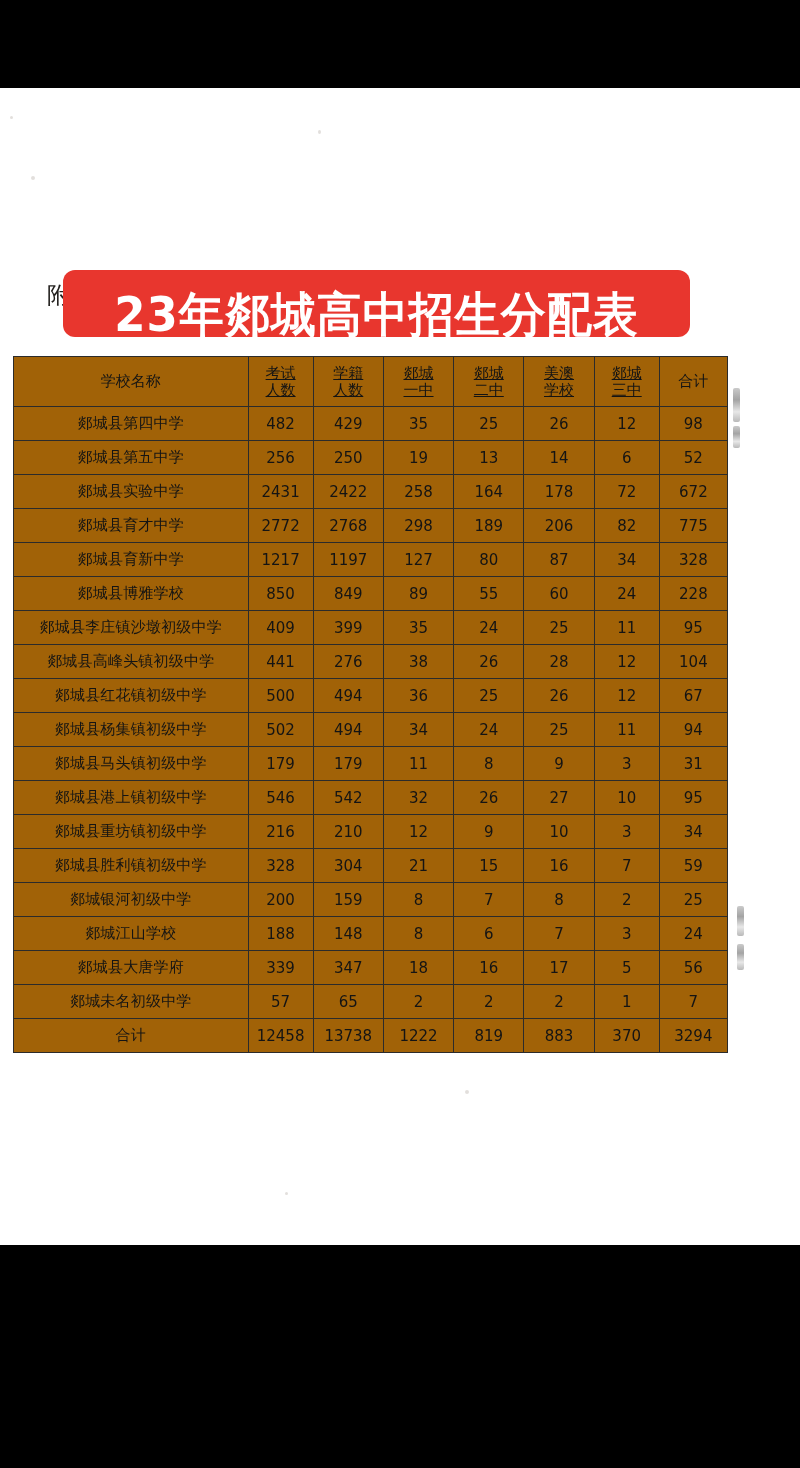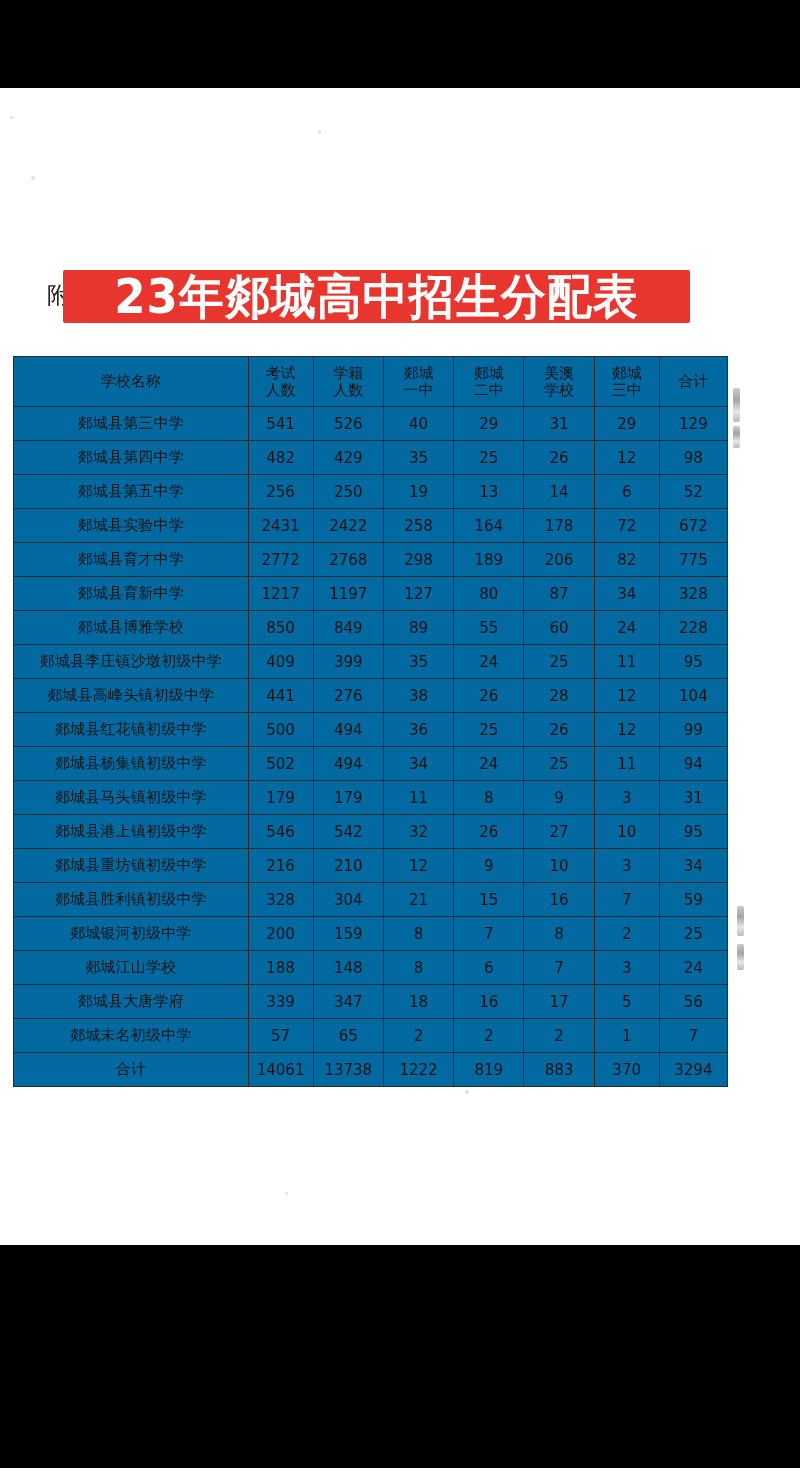--- a/index.html
+++ b/index.html
@@ -53,25 +53,25 @@
     font-size: 23px;
     color: #23201e;
     letter-spacing: 0;
     z-index: 1;
   }
 
   
   #banner {
     position: absolute;
     left: 63px; top: 182px;
-    width: 627px; height: 53px;
+    width: 627px; height: 67px;
     background: #e8362e;
-    border-radius: 2px;
+    border-radius: 12px;
     display: flex;
-    align-items: center;
+    align-items: flex-end;
     justify-content: center;
     z-index: 3;
   }
   #banner-text {
     font-family: "DejaVu Sans", sans-serif;
     font-weight: bold;
     font-size: 45px;
     line-height: 1;
     color: #ffffff;
     letter-spacing: 1px;
@@ -82,37 +82,37 @@
   
   #table-wrap {
     position: absolute;
     left: 13px; top: 268px;
     width: 715px;
   }
   table#alloc {
     border-collapse: collapse;
     width: 715px;
     table-layout: fixed;
-    background: #0369a1;
+    background: #a16207;
   }
   table#alloc th, table#alloc td {
     border: 1px solid #2b2b2b;
     text-align: center;
     vertical-align: middle;
     color: #141414;
     font-family: "DejaVu Sans", sans-serif;
     padding: 0;
   }
   table#alloc th {
     height: 50px;
     font-size: 15px;
     font-weight: normal;
     line-height: 1.12;
   }
-  table#alloc th .hl { display: block; }
+  table#alloc th .hl { display: block; text-decoration: underline; }
   table#alloc td { height: 34px; }
   td.school {
     font-size: 15px;
     letter-spacing: .2px;
   }
   td.num {
     font-size: 15px;
     font-family: "DejaVu Serif", serif;
   }
   tr.total td { font-size: 15px; }
@@ -187,30 +187,20 @@
               </th>
               <th>
                 <span class="hl">郯城</span>
                 <span class="hl">三中</span>
               </th>
               <th>合计</th>
             </tr>
         </thead>
         <tbody id="tbody">
             <tr>
-              <td class="school">郯城县第三中学</td>
-              <td class="num">541</td>
-              <td class="num">526</td>
-              <td class="num">40</td>
-              <td class="num">29</td>
-              <td class="num">31</td>
-              <td class="num">29</td>
-              <td class="num">129</td>
-            </tr>
-            <tr>
               <td class="school">郯城县第四中学</td>
               <td class="num">482</td>
               <td class="num">429</td>
               <td class="num">35</td>
               <td class="num">25</td>
               <td class="num">26</td>
               <td class="num">12</td>
               <td class="num">98</td>
             </tr>
             <tr>
@@ -284,21 +274,21 @@
               <td class="num">104</td>
             </tr>
             <tr>
               <td class="school">郯城县红花镇初级中学</td>
               <td class="num">500</td>
               <td class="num">494</td>
               <td class="num">36</td>
               <td class="num">25</td>
               <td class="num">26</td>
               <td class="num">12</td>
-              <td class="num">99</td>
+              <td class="num">67</td>
             </tr>
             <tr>
               <td class="school">郯城县杨集镇初级中学</td>
               <td class="num">502</td>
               <td class="num">494</td>
               <td class="num">34</td>
               <td class="num">24</td>
               <td class="num">25</td>
               <td class="num">11</td>
               <td class="num">94</td>
@@ -378,21 +368,21 @@
               <td class="num">57</td>
               <td class="num">65</td>
               <td class="num">2</td>
               <td class="num">2</td>
               <td class="num">2</td>
               <td class="num">1</td>
               <td class="num">7</td>
             </tr>
             <tr class="total">
               <td class="school">合计</td>
-              <td class="num">14061</td>
+              <td class="num">12458</td>
               <td class="num">13738</td>
               <td class="num">1222</td>
               <td class="num">819</td>
               <td class="num">883</td>
               <td class="num">370</td>
               <td class="num">3294</td>
             </tr>
           </tbody>
       </table>
     </div>

